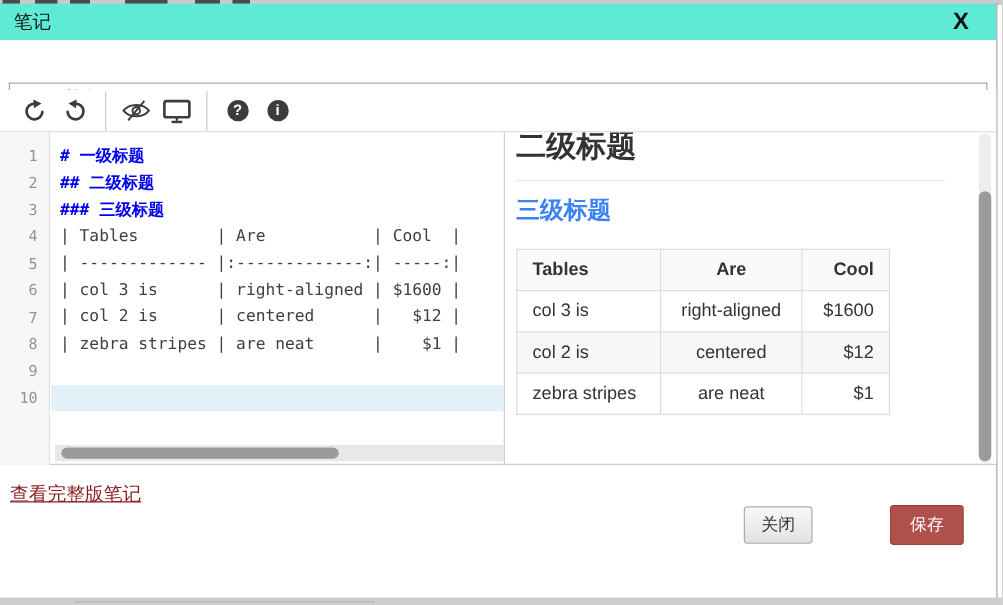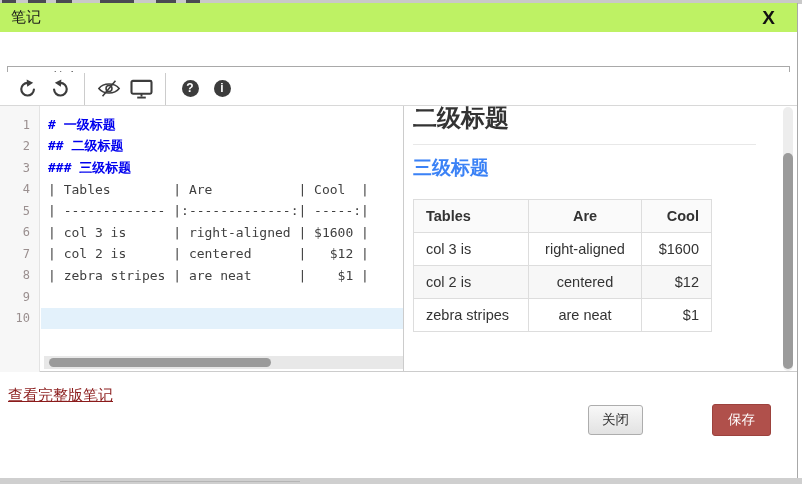--- a/index.html
+++ b/index.html
@@ -7,21 +7,21 @@
   #page { position:relative; width:802px; height:484px; background:#fff; overflow:hidden; }
 
   
   .bg-top { position:absolute; top:0; left:0; width:802px; height:4px; background:#c9c9c9; }
   .bg-frag { position:absolute; top:0; height:3px; background:#4a4a52; }
   .bg-bottom { position:absolute; left:0; bottom:0; width:802px; height:6px; background:#cfcfcf; }
   .bg-bottom-line { position:absolute; left:60px; bottom:2px; width:240px; height:1px; background:#b5b5b5; }
   .dialog-right-border { position:absolute; top:3px; left:797px; width:1px; height:475px; background:#a8a8a8; }
 
   
-  .titlebar { position:absolute; top:3px; left:0; width:797px; height:29px; background:#bef264;
+  .titlebar { position:absolute; top:3px; left:0; width:797px; height:29px; background:#5eead4;
               display:flex; align-items:center; padding:0 22px 0 11px; }
   .dlg-title { font-size:15px; color:#1a1a1a; }
   .dlg-close { margin-left:auto; font-size:19px; font-weight:bold; color:#111; cursor:pointer; line-height:1; }
 
   
   .note-input { position:absolute; top:44px; left:7px; width:783px; height:23px;
                 border:1px solid #a9a9a9; font-family:"Liberation Sans",sans-serif;
                 font-size:13.5px; color:#222; padding:1px 4px; background:#fff;margin-top:22px; }
 
   
@@ -59,21 +59,21 @@
   .pv-table .zebra td { background:#f7f7f7; }
   .c0 { width:115px; text-align:left; }
   .c1 { width:113px; text-align:center; }
   .c2 { width:70px; text-align:right; }
   .vscroll-track { position:absolute; left:783px; top:1px; width:10px; height:264px; background:#ededed; border-radius:5px; }
   .vscroll-thumb { position:absolute; left:0; top:46px; width:10px; height:216px; background:#9b9b9b; border-radius:5px; cursor:pointer; }
 
   
   .full-note-link { position:absolute; top:386px; left:8px; font-size:15px; color:#8b1c1c;
                     text-decoration:underline; cursor:pointer; }
-  .footer-buttons { position:absolute; top:404px; right:31px; display:flex; align-items:center; gap:25px; }
+  .footer-buttons { position:absolute; top:404px; right:31px; display:flex; align-items:center; gap:18px; }
   .btn-close { padding:5px 13px; background:linear-gradient(#f8f8f8,#e2e2e2); border:1px solid #adadad;
                border-radius:3px; font-size:13.5px; color:#333; cursor:pointer; font-family:"Liberation Sans",sans-serif; }
   .btn-save { padding:6px 15px; background:#b0504b; border:1px solid #9c423d; border-radius:3px;
               font-size:13.5px; color:#fff; cursor:pointer; font-family:"Liberation Sans",sans-serif;margin-left:44px; }
 </style>
 </head>
 <body>
 
 <div id="page">
 

